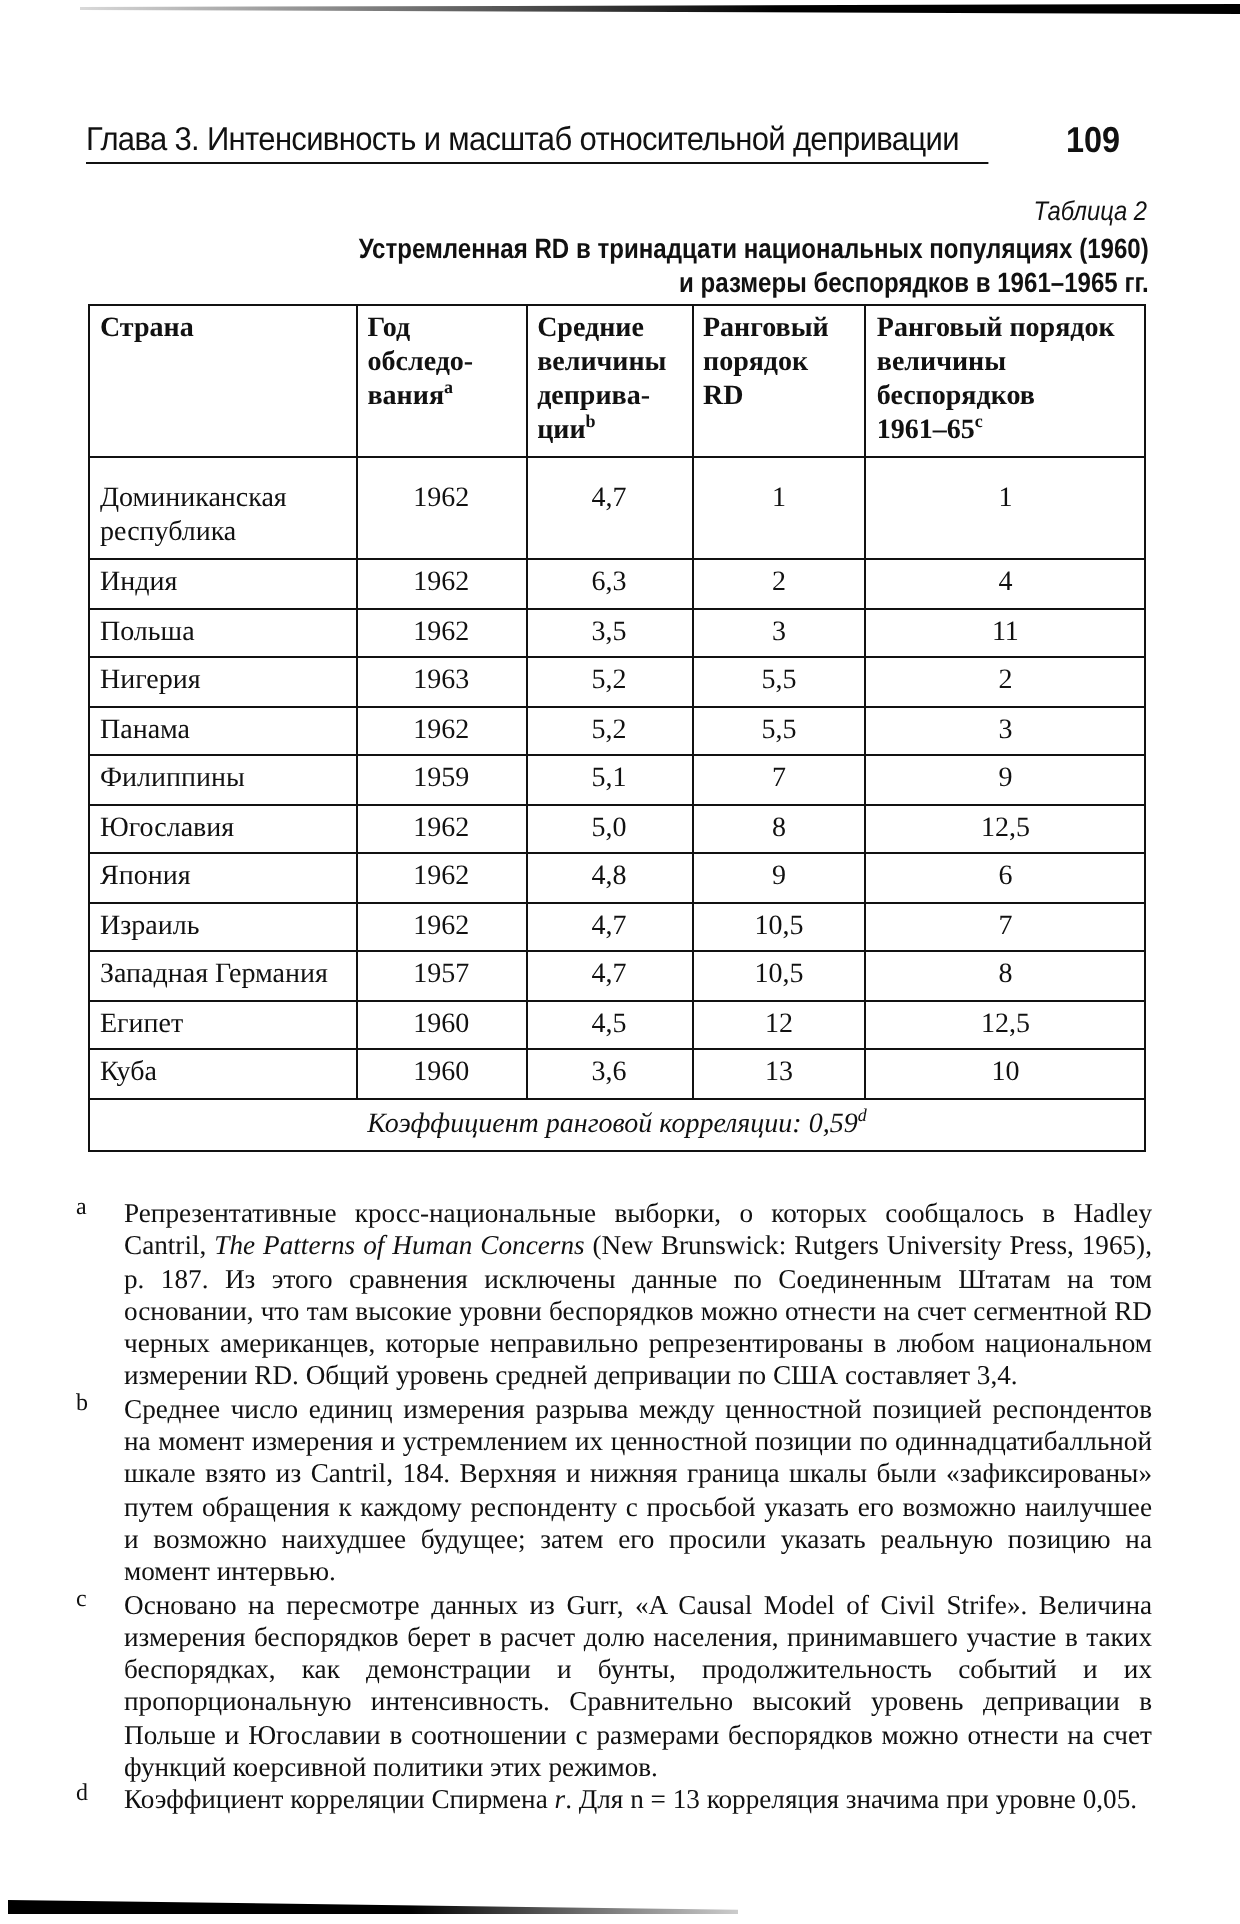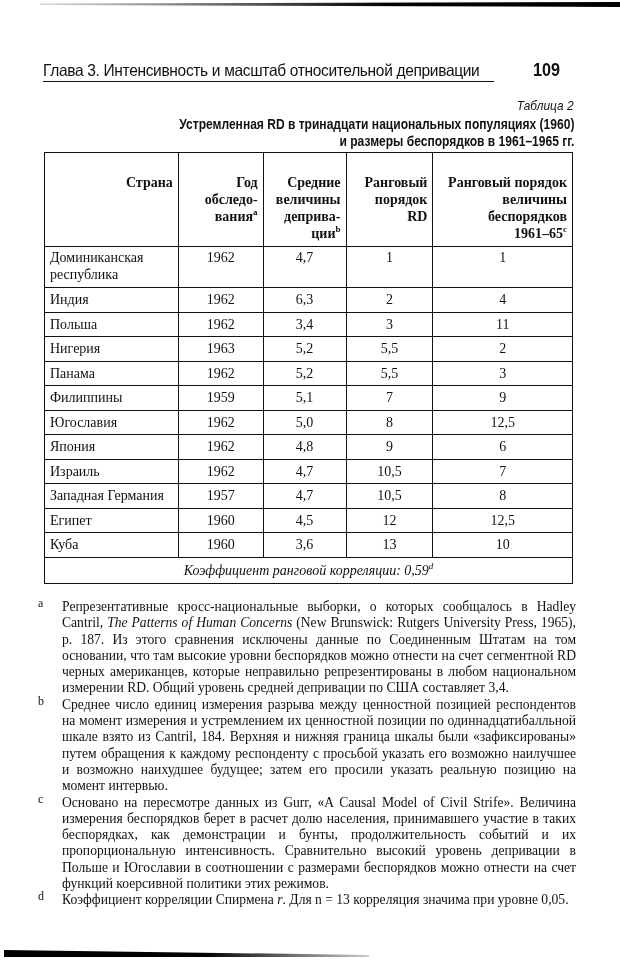--- a/index.html
+++ b/index.html
@@ -37,27 +37,27 @@
   }
   table.data {
     position: absolute; left: 44px; top: 152px; width: 529px;
     border-collapse: collapse;
     font-family: "Liberation Serif", serif; font-size: 14px;
   }
   table.data td, table.data th {
     border: 1.3px solid #111; padding: 0 5px; line-height: 17px;
   }
   table.data th {
-    font-weight: bold; text-align: right; vertical-align: top; padding-top: 21px;
+    font-weight: bold; text-align: left; vertical-align: top; padding-top: 3px;
     height: 72px;
     margin-left: 20px;
   }
   table.data td { height: 23.5px; text-align: center; vertical-align: middle; }
   table.data td.country { text-align: left; }
-  table.data tr.first td { height: 38px; vertical-align: top; padding-top: 2px; }
+  table.data tr.first td { height: 38px; vertical-align: top; padding-top: 12px; }
   table.data td.corr { text-align: center; font-style: italic; height: 25px; }
   col.c1 { width: 134px; } col.c2 { width: 85px; } col.c3 { width: 83px; }
   col.c4 { width: 87px; } col.c5 { width: 140px; }
   sup { font-size: 9px; vertical-align: super; line-height: 0; }
   .footnotes {
     position: absolute; left: 36px; top: 599px; width: 540px;
     font-family: "Liberation Serif", serif; font-size: 13.6px; line-height: 16.3px;
   }
   .fn { position: relative; padding-left: 26px; text-align: justify; }
   .fn-mark { position: absolute; left: 2px; top: -4px; font-size: 12px; }
@@ -125,21 +125,21 @@
       <tr>
         <td class="country">Индия</td>
         <td>1962</td>
         <td>6,3</td>
         <td>2</td>
         <td>4</td>
       </tr>
       <tr>
         <td class="country">Польша</td>
         <td>1962</td>
-        <td>3,4</td>
+        <td>3,5</td>
         <td>3</td>
         <td>11</td>
       </tr>
       <tr>
         <td class="country">Нигерия</td>
         <td>1963</td>
         <td>5,2</td>
         <td>5,5</td>
         <td>2</td>
       </tr>

